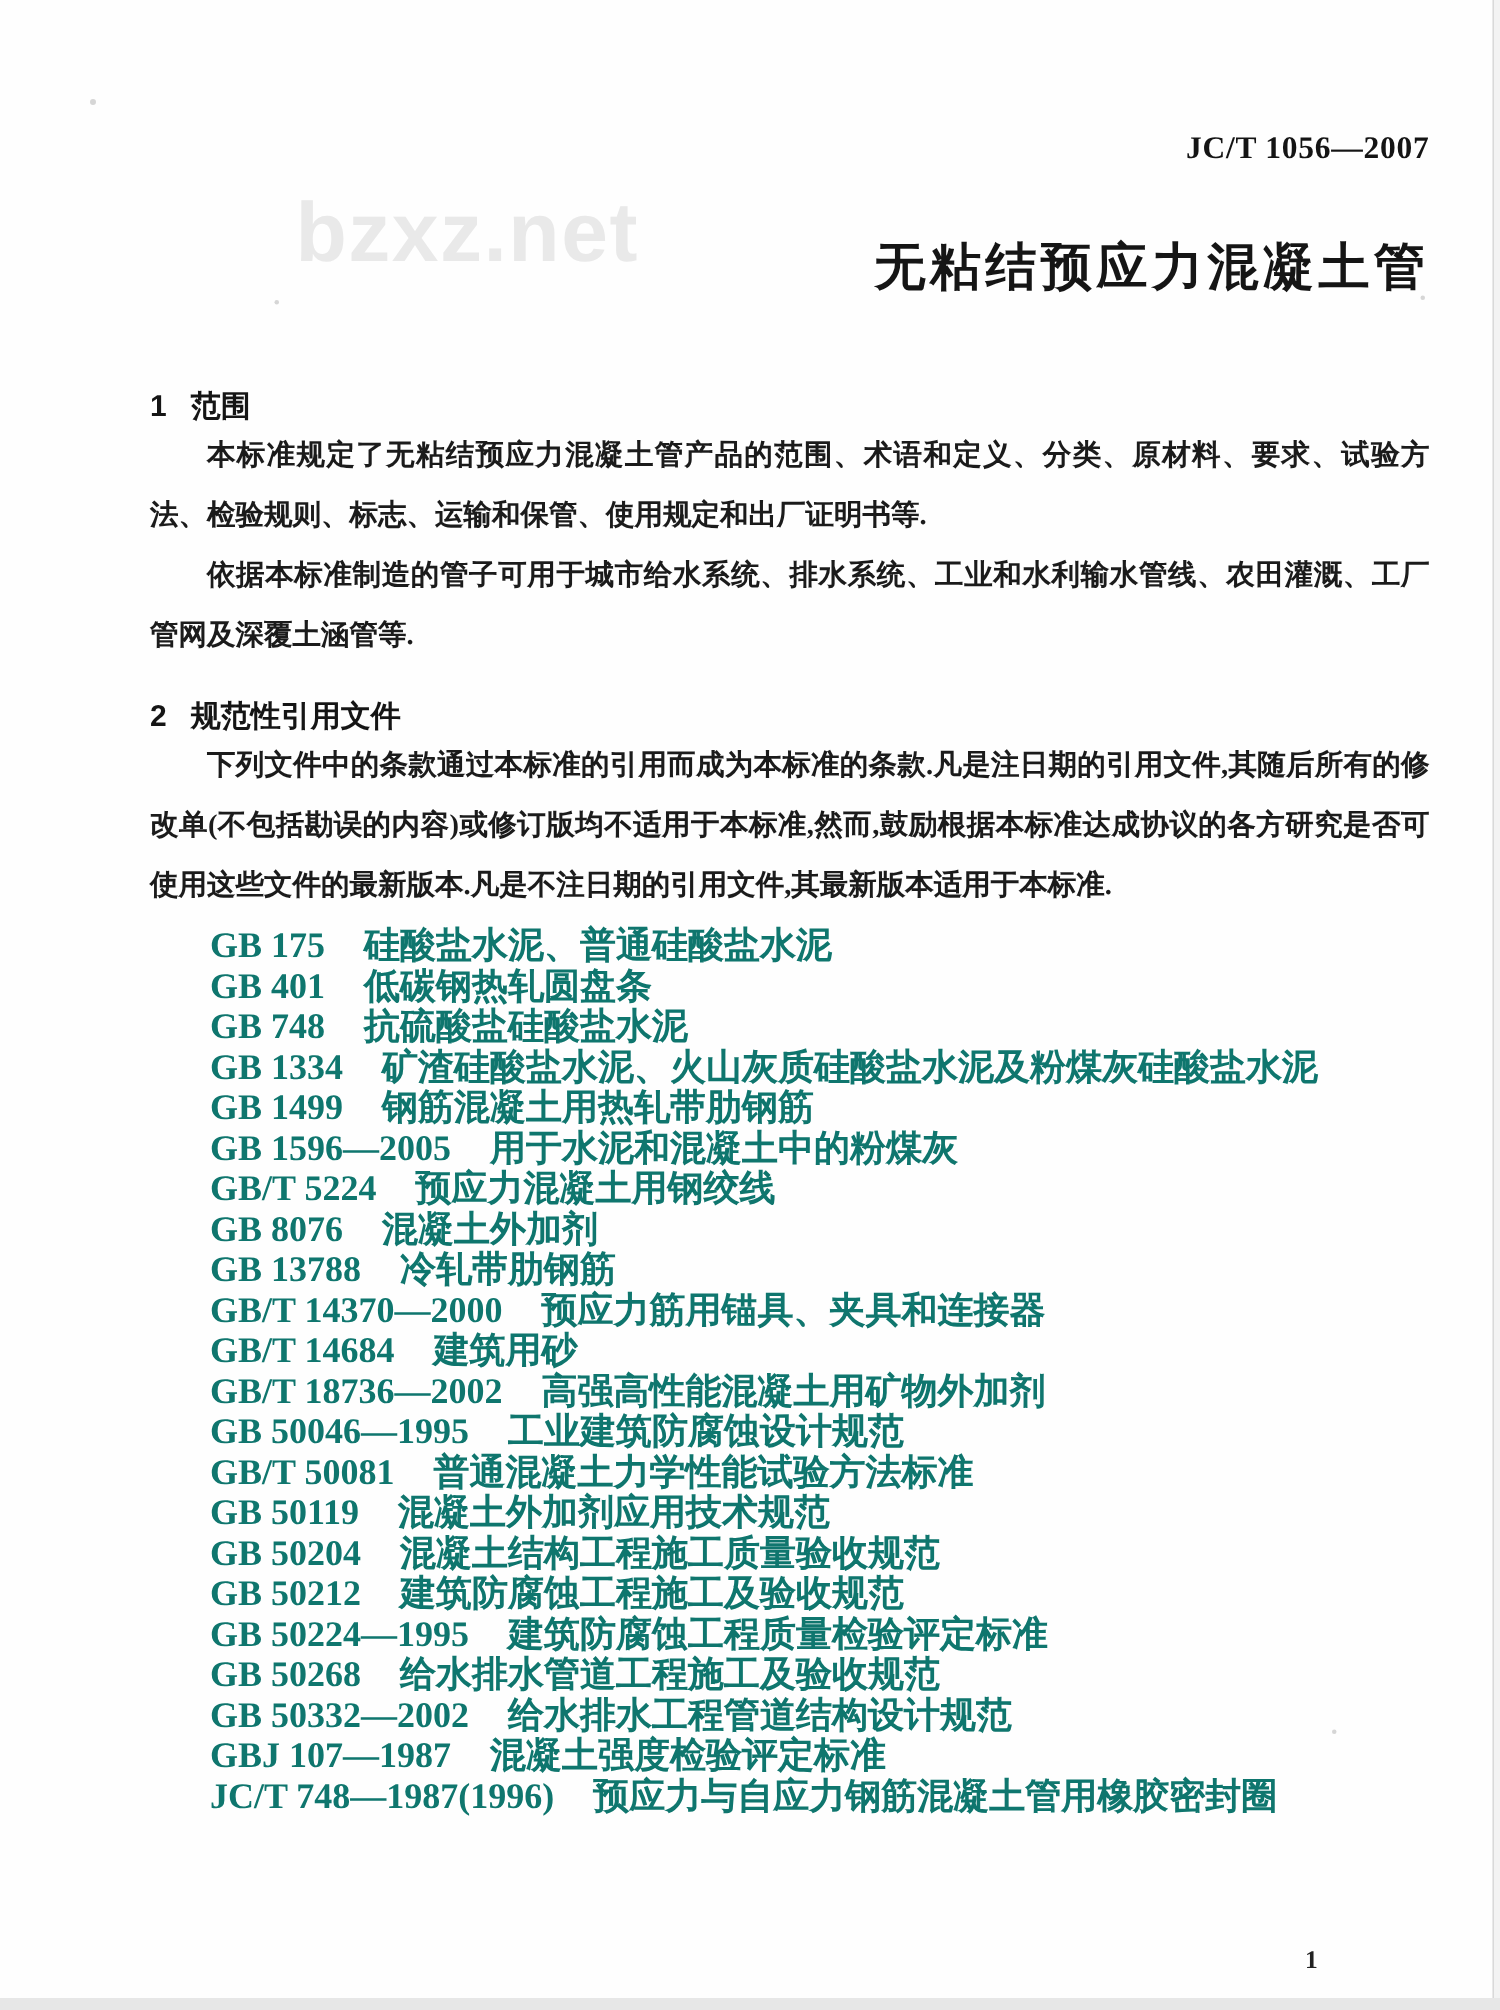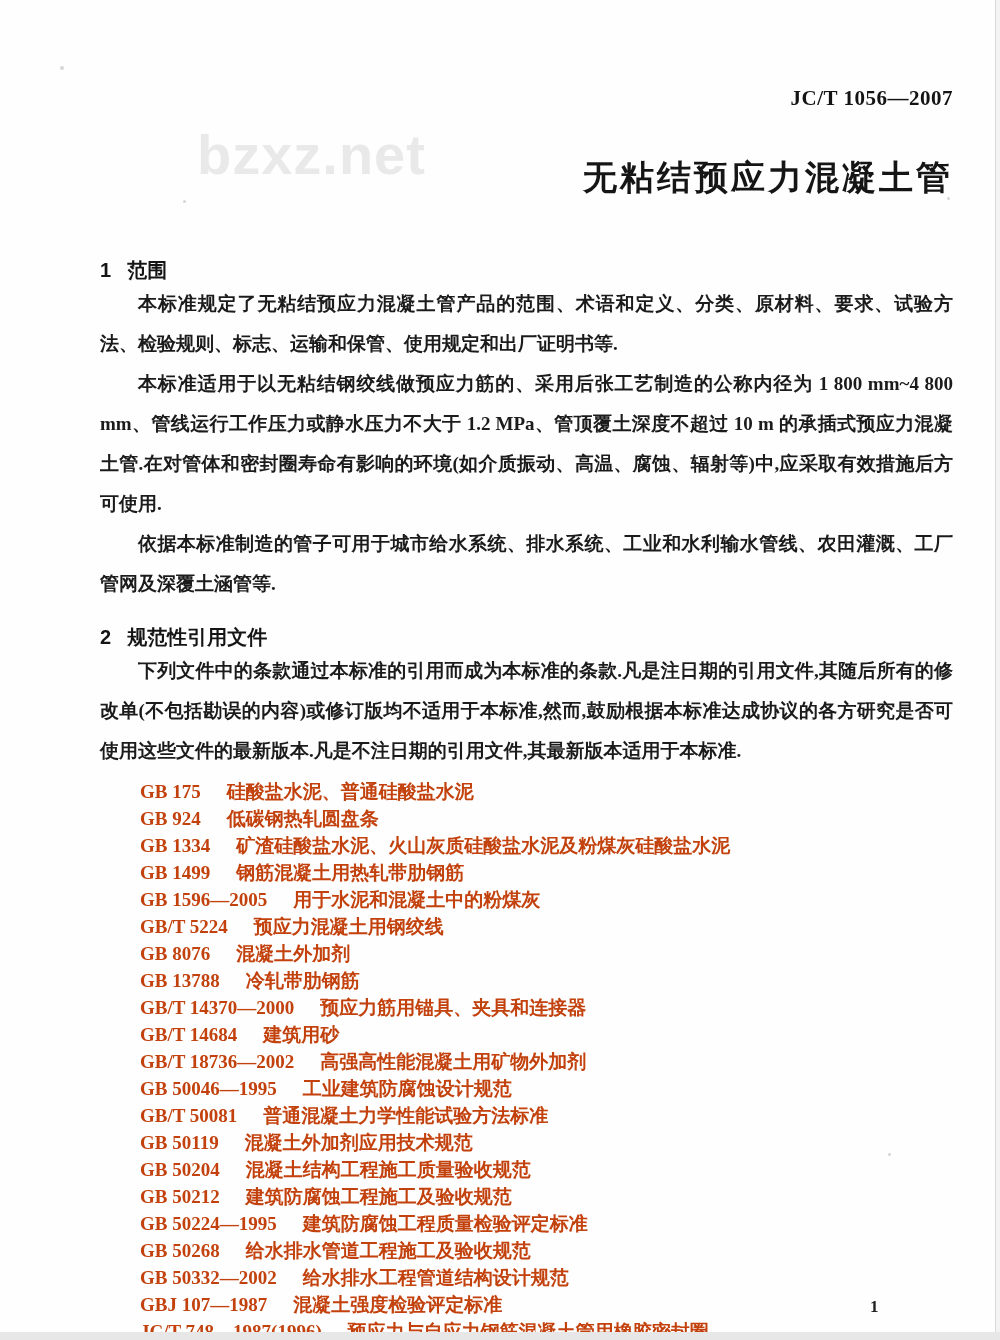--- a/index.html
+++ b/index.html
@@ -97,25 +97,25 @@
     text-align: justify;
     text-indent: 2em;
     color: #1b1b1b;
   }
   .after-heading { margin-top: 14px; }
   .ref-list {
     margin-top: 7px;
     padding-left: 40px;
   }
   .ref-item {
-    font-size: 19px;
+    font-size: 24px;
     line-height: 27px;
     font-weight: 600;
     white-space: nowrap;
-    color: #c2410c;
+    color: #0f766e;
   }
   .ref-title { margin-left: 26px; }
   .page-number {
     position: absolute;
     left: 870px;
     top: 1297px;
     font-size: 17px;
     font-weight: 600;
     color: #222;
     z-index: 1;
@@ -137,32 +137,32 @@
 
     <div class="header-row">JC/T 1056—2007</div>
 
     <div class="doc-title">无粘结预应力混凝土管</div>
 
     <div class="sec-heading h1">
       <span class="sec-num">1</span><span>范围</span>
     </div>
 
     <p class="body-para after-heading">本标准规定了无粘结预应力混凝土管产品的范围、术语和定义、分类、原材料、要求、试验方法、检验规则、标志、运输和保管、使用规定和出厂证明书等.</p>
-    <p class="body-para">本标准适用于以无粘结钢绞线做预应力筋的、采用后张工艺制造的公称内径为 1 800 mm~4 800 mm、管线运行工作压力或静水压力不大于 1.2 MPa、管顶覆土深度不超过 10 m 的承插式预应力混凝土管.在对管体和密封圈寿命有影响的环境(如介质振动、高温、腐蚀、辐射等)中,应采取有效措施后方可使用.</p>
     <p class="body-para">依据本标准制造的管子可用于城市给水系统、排水系统、工业和水利输水管线、农田灌溉、工厂管网及深覆土涵管等.</p>
 
     <div class="sec-heading h2">
       <span class="sec-num">2</span><span>规范性引用文件</span>
     </div>
 
     <p class="body-para after-heading">下列文件中的条款通过本标准的引用而成为本标准的条款.凡是注日期的引用文件,其随后所有的修改单(不包括勘误的内容)或修订版均不适用于本标准,然而,鼓励根据本标准达成协议的各方研究是否可使用这些文件的最新版本.凡是不注日期的引用文件,其最新版本适用于本标准.</p>
 
     <div class="ref-list">
         <div class="ref-item"><span class="ref-code">GB 175</span><span class="ref-title">硅酸盐水泥、普通硅酸盐水泥</span></div>
-        <div class="ref-item"><span class="ref-code">GB 924</span><span class="ref-title">低碳钢热轧圆盘条</span></div>
+        <div class="ref-item"><span class="ref-code">GB 401</span><span class="ref-title">低碳钢热轧圆盘条</span></div>
+        <div class="ref-item"><span class="ref-code">GB 748</span><span class="ref-title">抗硫酸盐硅酸盐水泥</span></div>
         <div class="ref-item"><span class="ref-code">GB 1334</span><span class="ref-title">矿渣硅酸盐水泥、火山灰质硅酸盐水泥及粉煤灰硅酸盐水泥</span></div>
         <div class="ref-item"><span class="ref-code">GB 1499</span><span class="ref-title">钢筋混凝土用热轧带肋钢筋</span></div>
         <div class="ref-item"><span class="ref-code">GB 1596—2005</span><span class="ref-title">用于水泥和混凝土中的粉煤灰</span></div>
         <div class="ref-item"><span class="ref-code">GB/T 5224</span><span class="ref-title">预应力混凝土用钢绞线</span></div>
         <div class="ref-item"><span class="ref-code">GB 8076</span><span class="ref-title">混凝土外加剂</span></div>
         <div class="ref-item"><span class="ref-code">GB 13788</span><span class="ref-title">冷轧带肋钢筋</span></div>
         <div class="ref-item"><span class="ref-code">GB/T 14370—2000</span><span class="ref-title">预应力筋用锚具、夹具和连接器</span></div>
         <div class="ref-item"><span class="ref-code">GB/T 14684</span><span class="ref-title">建筑用砂</span></div>
         <div class="ref-item"><span class="ref-code">GB/T 18736—2002</span><span class="ref-title">高强高性能混凝土用矿物外加剂</span></div>
         <div class="ref-item"><span class="ref-code">GB 50046—1995</span><span class="ref-title">工业建筑防腐蚀设计规范</span></div>

